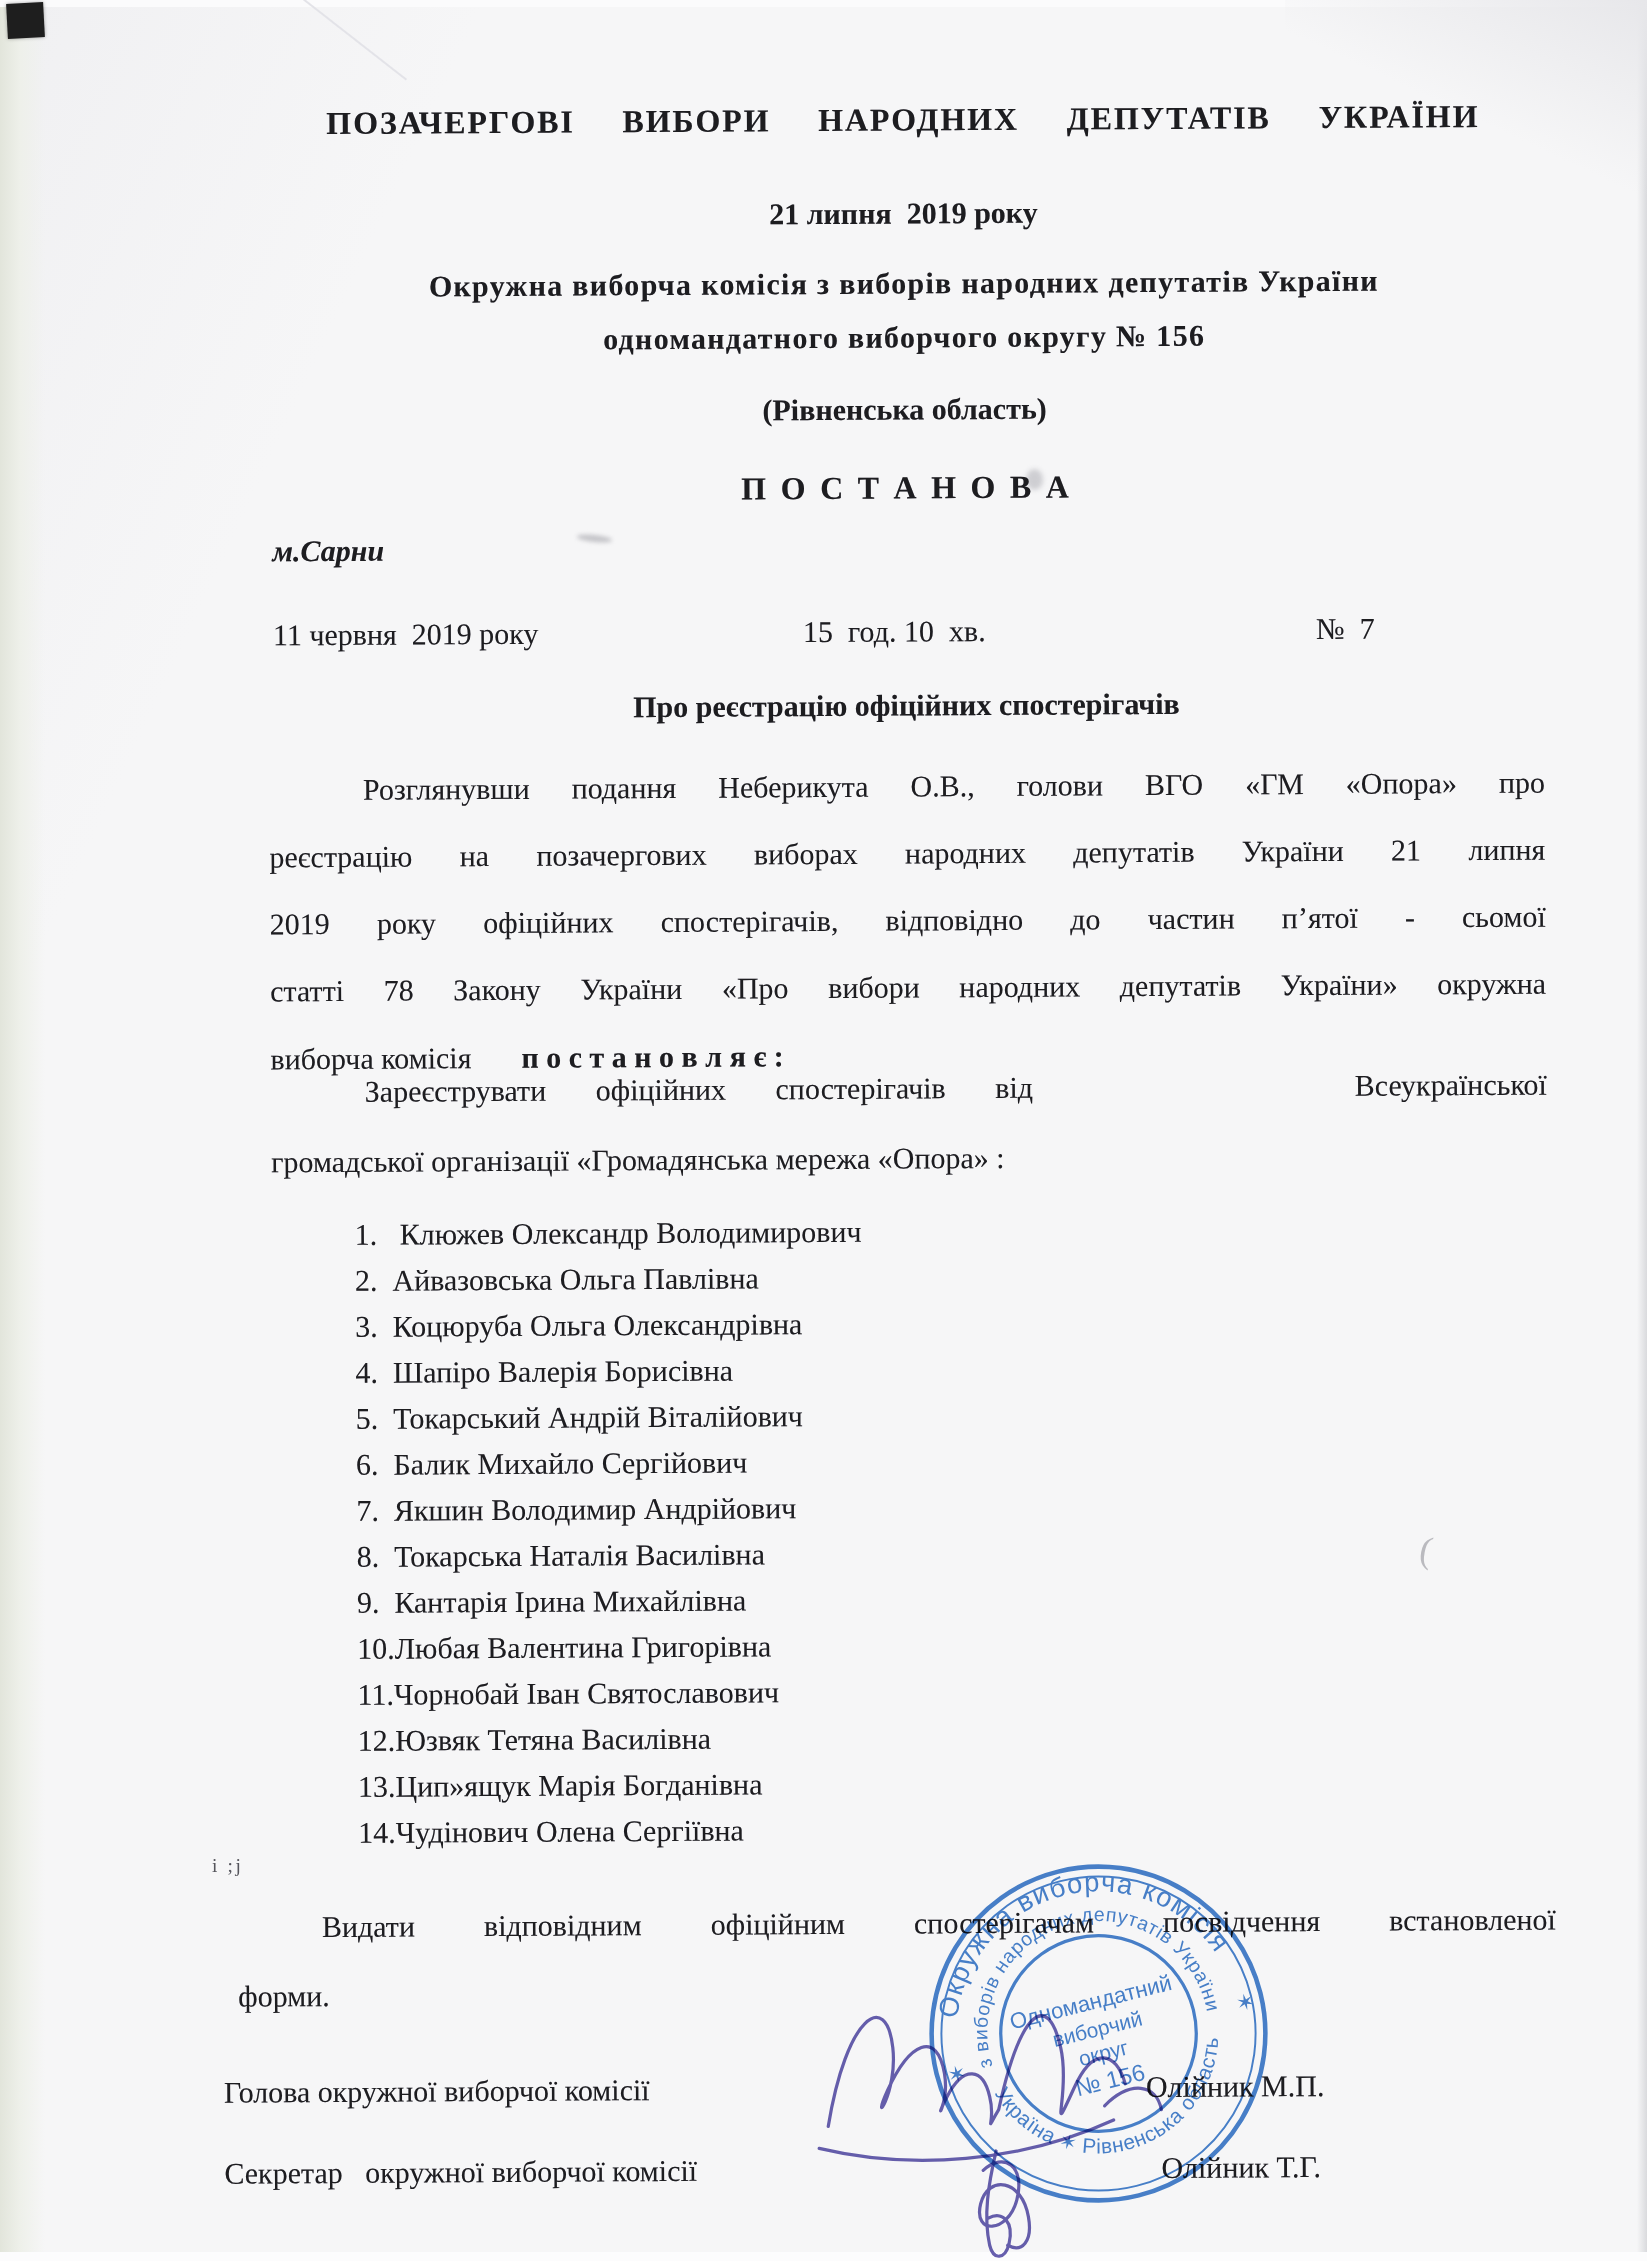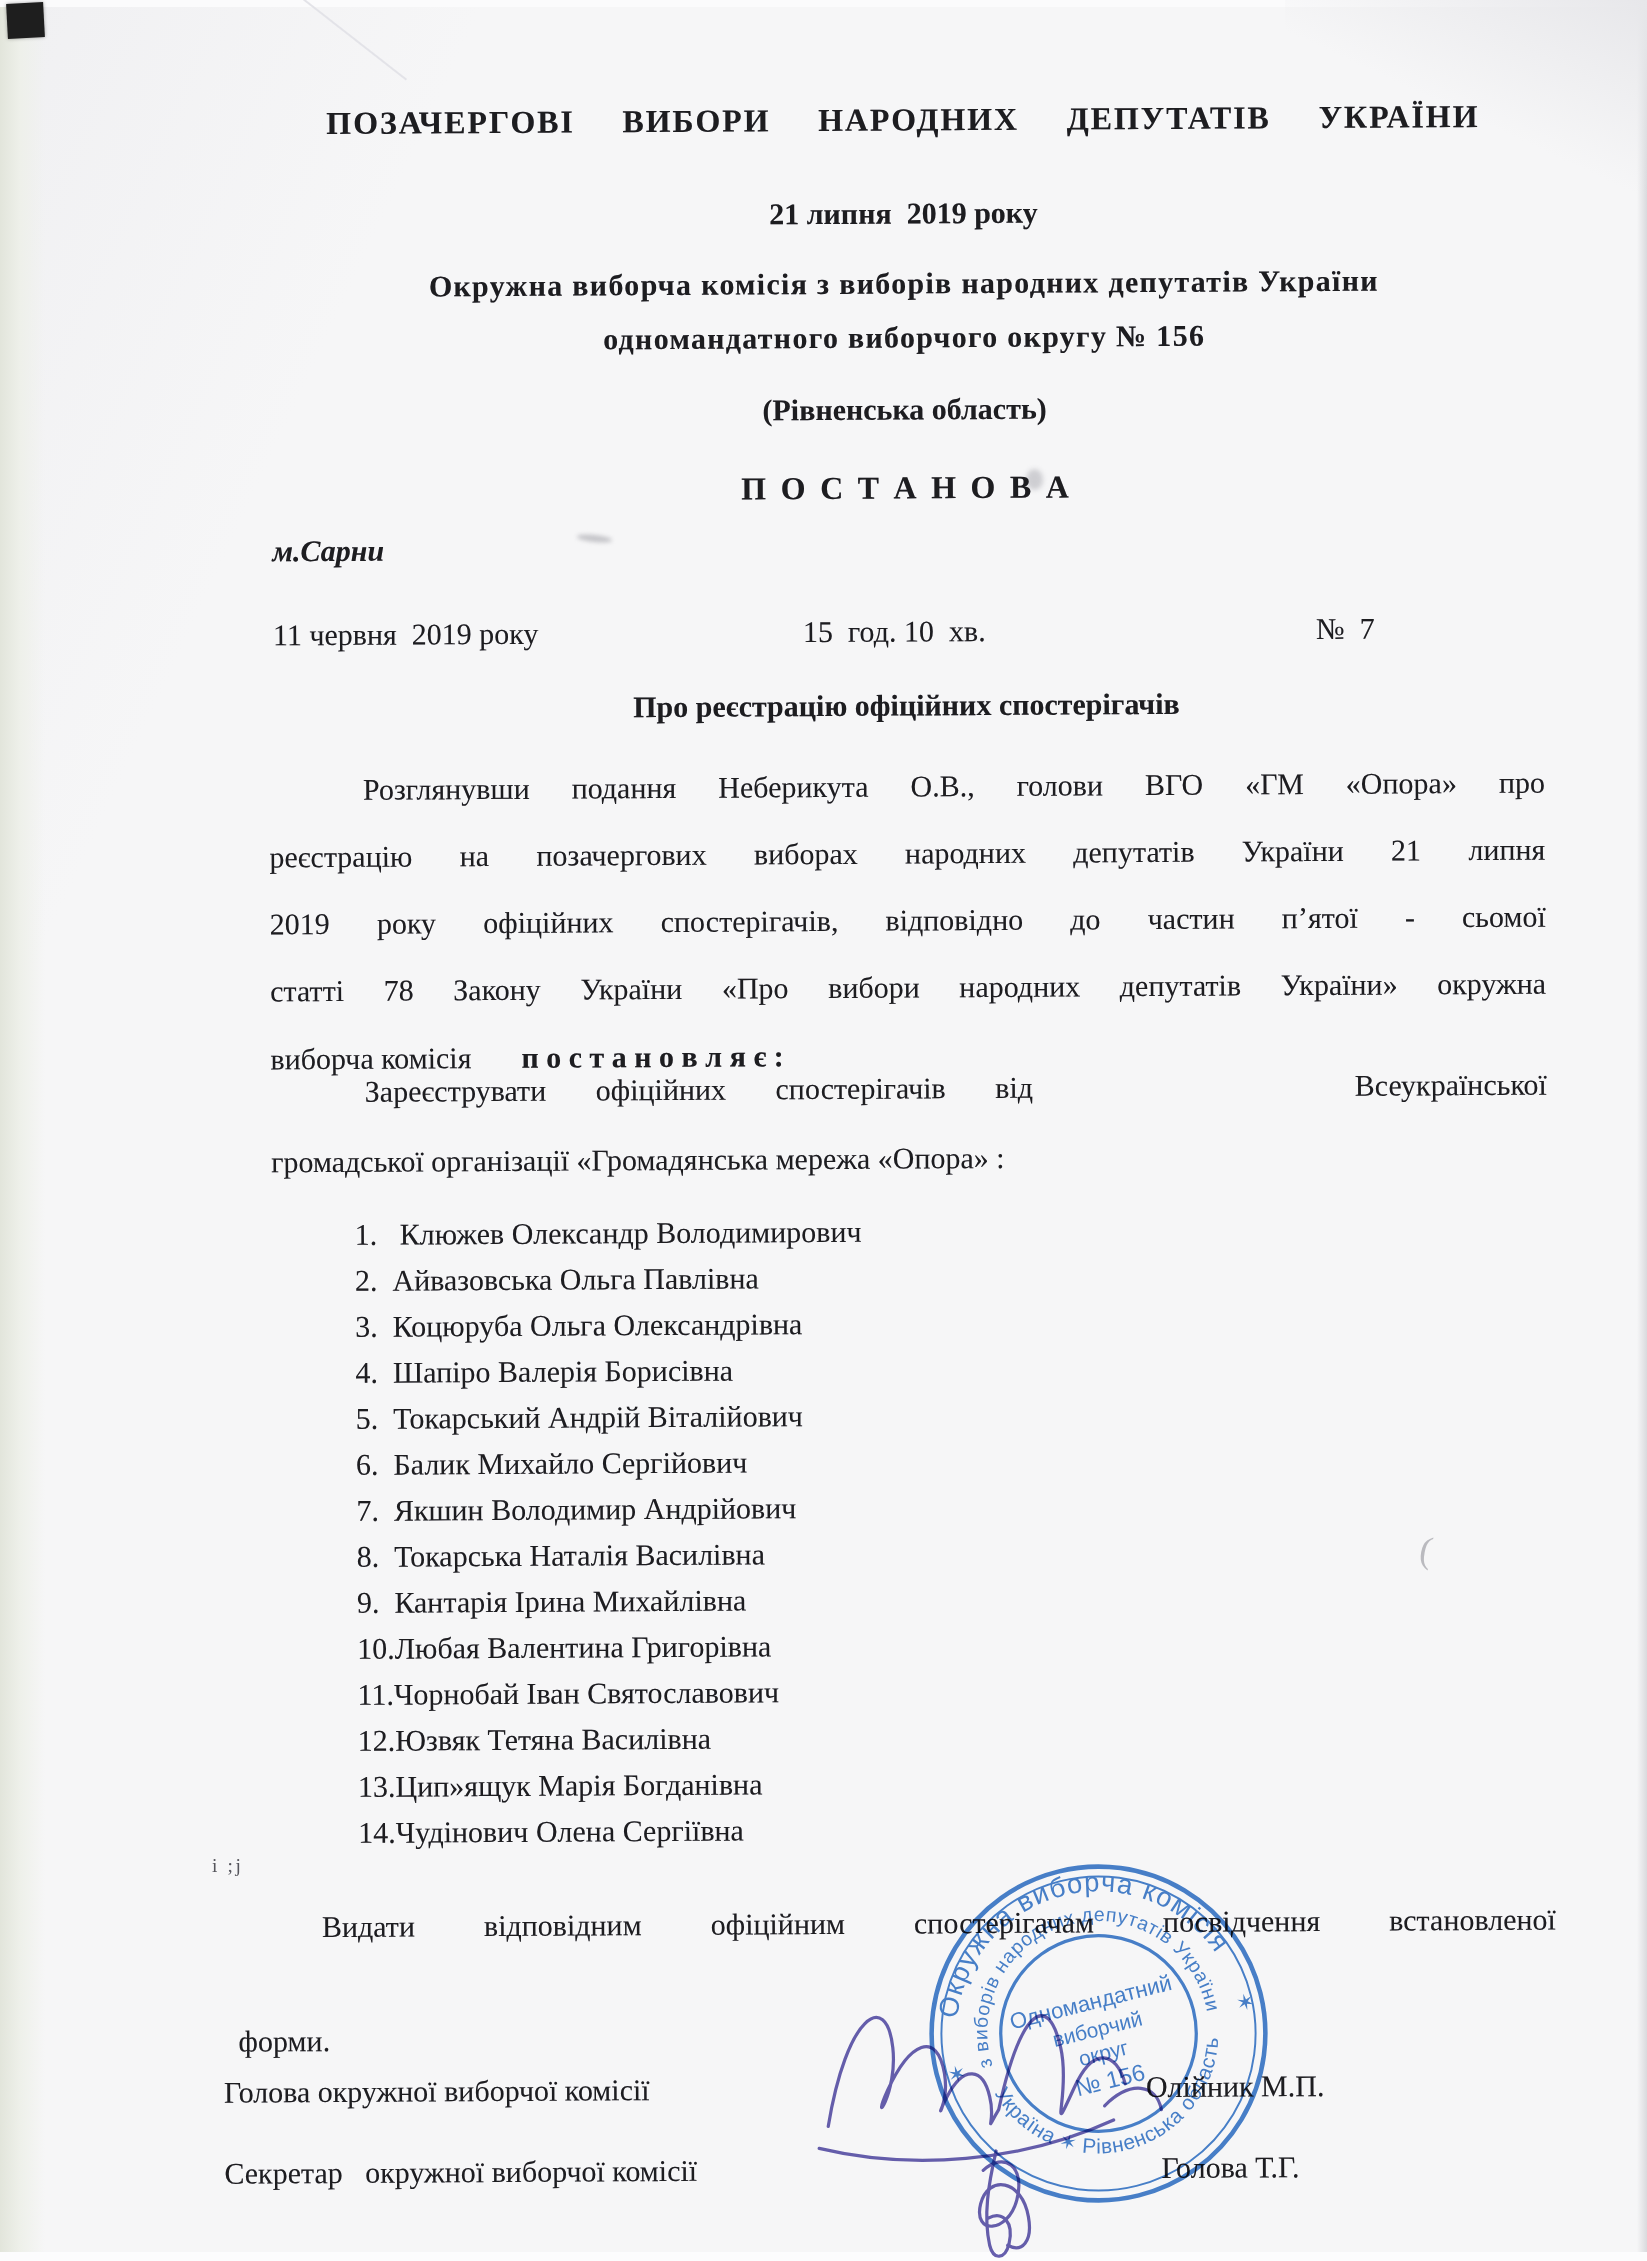--- a/index.html
+++ b/index.html
@@ -127,27 +127,27 @@
       <div class="li">8.  Токарська Наталія Василівна</div>
       <div class="li">9.  Кантарія Ірина Михайлівна</div>
       <div class="li">10.Любая Валентина Григорівна</div>
       <div class="li">11.Чорнобай Іван Святославович</div>
       <div class="li">12.Юзвяк Тетяна Василівна</div>
       <div class="li">13.Цип»ящук Марія Богданівна</div>
       <div class="li">14.Чудінович Олена Сергіївна</div>
     </div>
 
     <div class="t jline" style="left:233px;top:1907px;width:1318px;padding-left:84px;">Видати  відповідним  офіційним  спостерігачам  посвідчення  встановленої</div>
-    <div class="t" style="left:233px;top:1976px;margin-top:45px;">форми.</div>
+    <div class="t" style="left:233px;top:1976px;">форми.</div>
 
     <div class="t" style="left:218px;top:2072px;">Голова окружної виборчої комісії</div>
     <div class="t" style="left:1140px;top:2072px;">Олійник М.П.</div>
 
     <div class="t" style="left:218px;top:2153px;">Секретар   окружної виборчої комісії</div>
-    <div class="t" style="left:1155px;top:2153px;">Голова Т.Г.</div>
+    <div class="t" style="left:1155px;top:2153px;">Олійник Т.Г.</div>
   </div>
 
   <svg class="sigs" viewBox="0 0 1050 470">
     <g fill="none" stroke="#584fa8" stroke-width="5" stroke-linecap="round" opacity="0.9">
       <path d="M 132 262 C 160 90, 222 50, 232 140 C 240 212, 196 268, 224 206
                C 258 132, 300 112, 312 180 C 320 228, 292 262, 316 216
                C 342 166, 372 172, 382 216 C 392 256, 372 276, 396 236
                C 430 80, 472 52, 492 140 C 508 210, 472 292, 512 204
                C 542 136, 578 146, 592 196"></path>
       <path d="M 118 296 C 260 330, 430 318, 574 252"></path>

